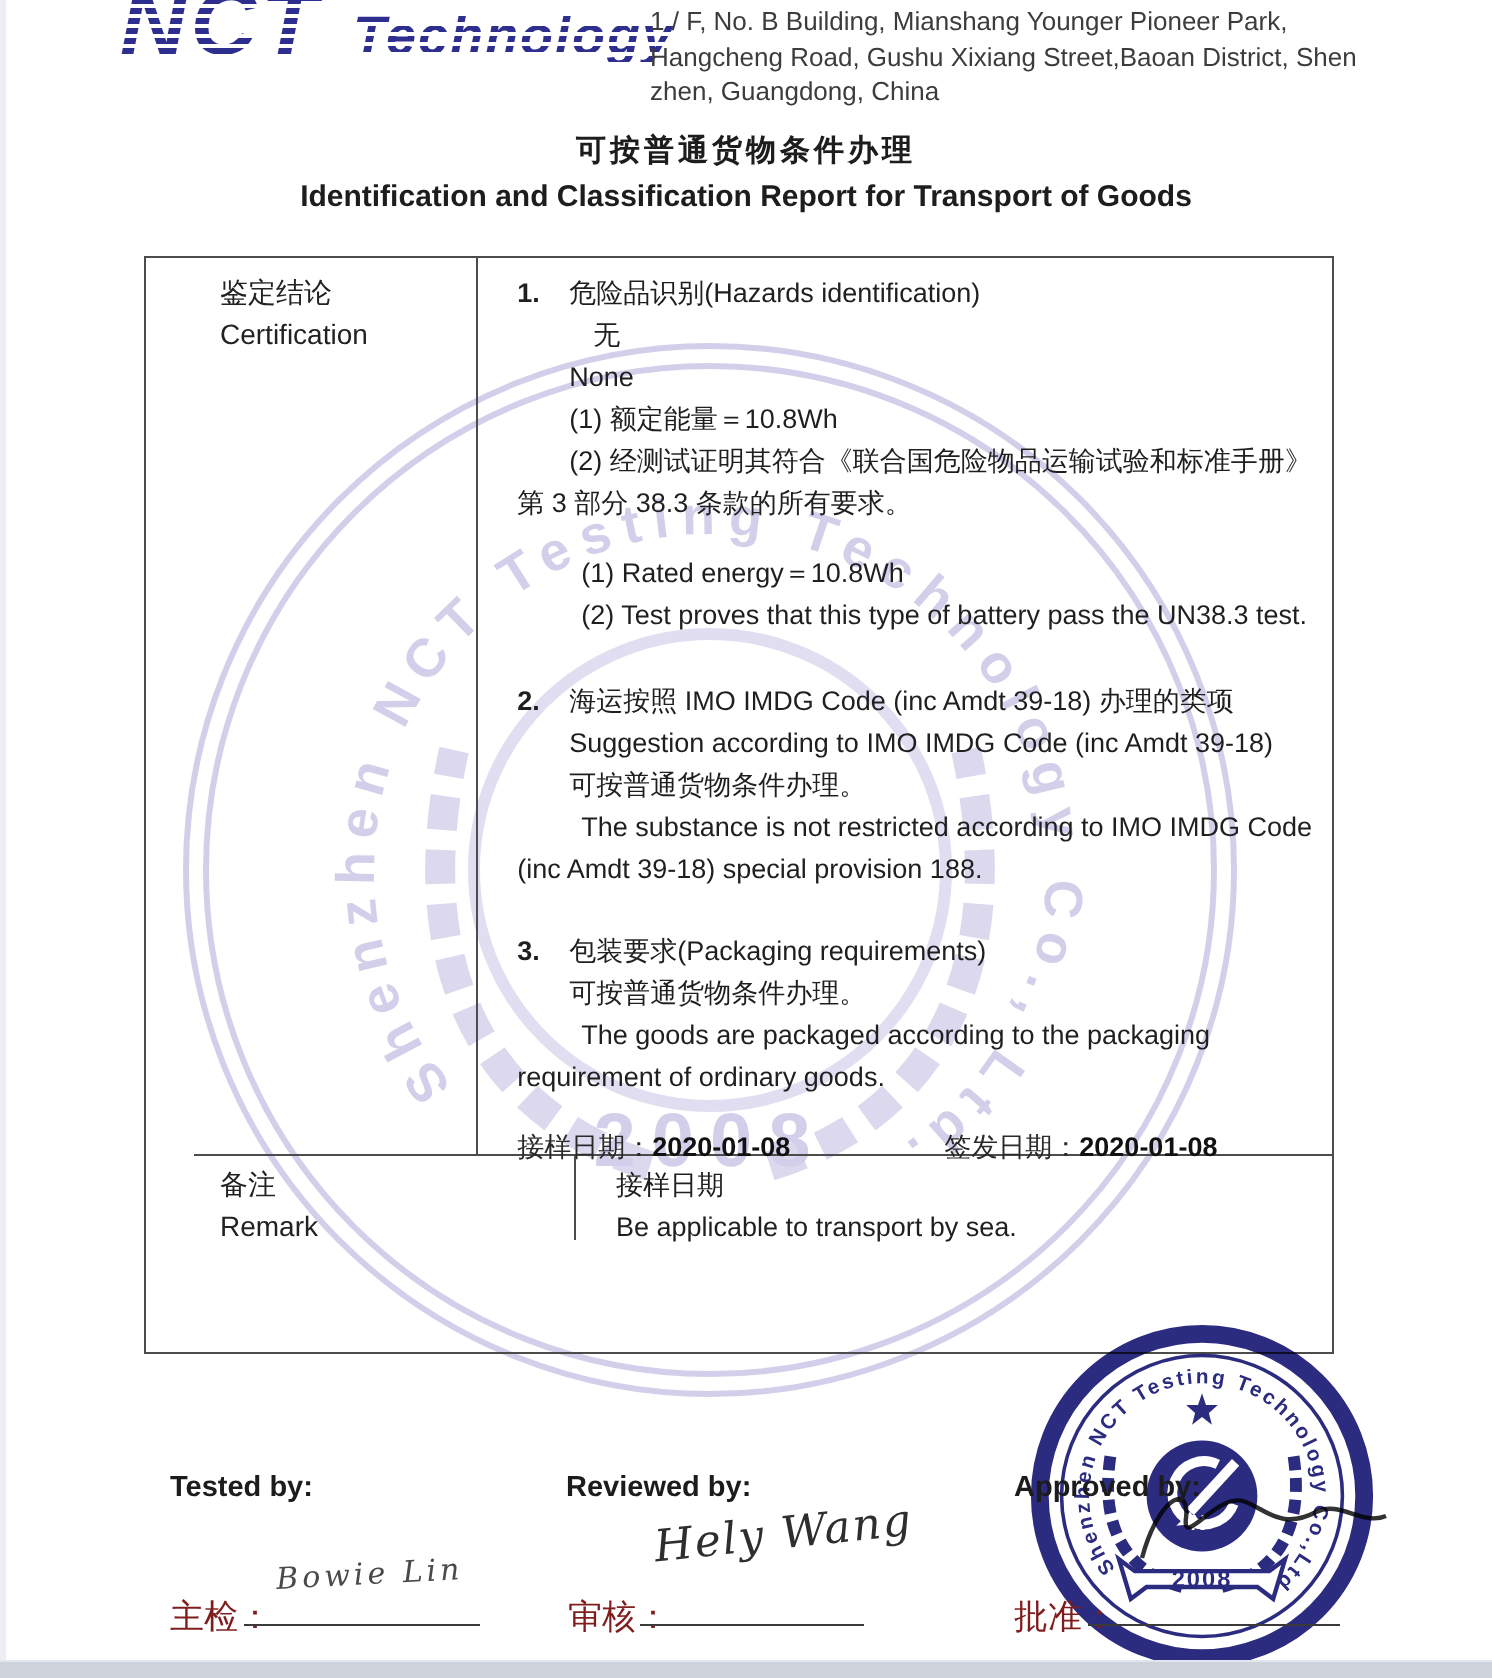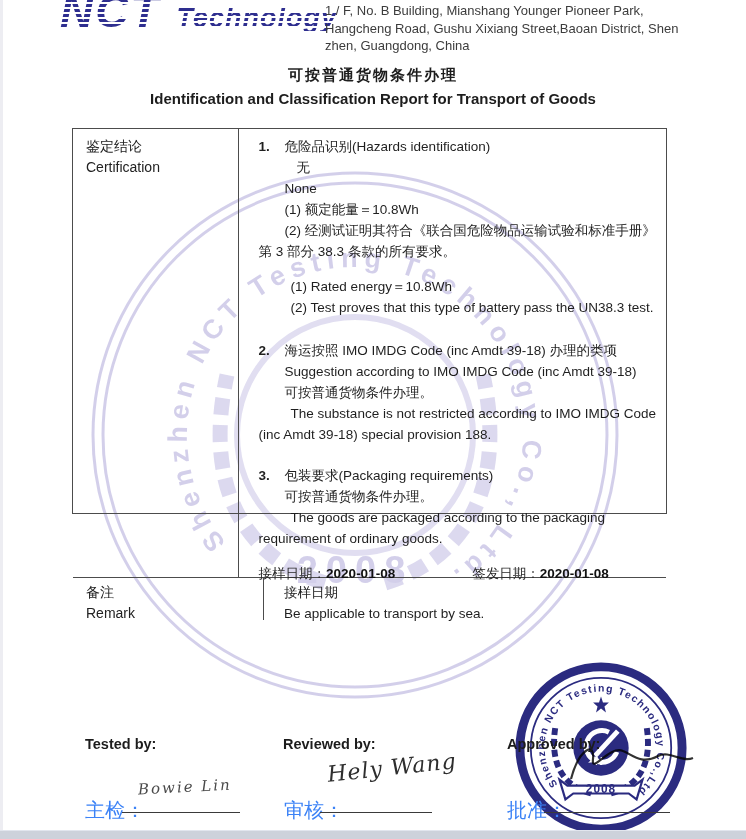--- a/index.html
+++ b/index.html
@@ -21,21 +21,21 @@
   }
   .logo-nct{font-size:46px;}
   .logo-tech{font-size:27px;letter-spacing:1px;}
 
   .address{position:absolute;left:325px;top:2px;font-size:13px;line-height:17.5px;color:#3c3c3c;}
 
   .title-zh{position:absolute;top:66px;left:0;width:100%;text-align:center;font-size:15px;font-weight:bold;letter-spacing:2px;color:#1d1d1d;}
   .title-en{position:absolute;top:90px;left:0;width:100%;text-align:center;font-size:15px;font-weight:bold;color:#1d1d1d;}
 
   
-  .report-table{position:absolute;left:72px;top:128px;width:595px;height:386px;border:1.5px solid #4c4c4c;box-sizing:border-box;background:transparent;}
+  .report-table{position:absolute;left:72px;top:128px;width:595px;height:549px;border:1.5px solid #4c4c4c;box-sizing:border-box;background:transparent;padding-left:24px;}
   .row{display:flex;box-sizing:border-box;}
   .row-cert{height:448px;}
   .row-remark{height:43px;border-top:1.5px solid #4c4c4c;}
   .cell-label{width:191px;box-sizing:border-box;border-right:1.5px solid #4c4c4c;padding:7px 10px 0 13px;font-size:14px;line-height:21px;color:#222;}
   .cell-body{flex:1;box-sizing:border-box;padding:7px 10px 0 20px;}
   .ln{font-size:13.5px;line-height:21px;color:#1f1f1f;white-space:nowrap;}
   .ln .no{display:inline-block;width:26px;font-weight:bold;}
   .ln.num{display:flex;}
   .ind-wu{padding-left:38px;}
   .ind-a{padding-left:26px;}
@@ -45,21 +45,21 @@
   .date-item{white-space:nowrap;}
   .date-item .val{font-weight:bold;color:#111;}
   .date-issued{margin-left:77px;}
   .remark-vals .ln{line-height:21px;}
 
   
   .watermark{position:absolute;left:55px;top:135px;width:600px;height:600px;pointer-events:none;opacity:0.62;}
 
   
   .sig-head{position:absolute;font-size:14.5px;font-weight:bold;color:#1c1c1c;}
-  .sig-zh{position:absolute;font-size:20px;color:#3b82f6;}
+  .sig-zh{position:absolute;font-size:17px;color:#7f1d1d;}
   .sig-line{position:absolute;border-bottom:1.5px solid #3a3a3a;height:0;}
   .hand{position:absolute;font-family:"DejaVu Serif",serif;font-style:italic;}
   .hand-tester{left:138px;top:778px;font-size:15px;color:#4a4a4a;letter-spacing:2px;transform:rotate(-3deg);}
   .hand-reviewer{left:327px;top:755px;font-size:22px;color:#2e2e2e;letter-spacing:1px;transform:rotate(-6deg);}
 
   .stamp{position:absolute;left:512px;top:659px;width:178px;height:178px;mix-blend-mode:multiply;}
   .scrawl{position:absolute;left:565px;top:733px;mix-blend-mode:multiply;}
 </style>
 </head>
 <body>

